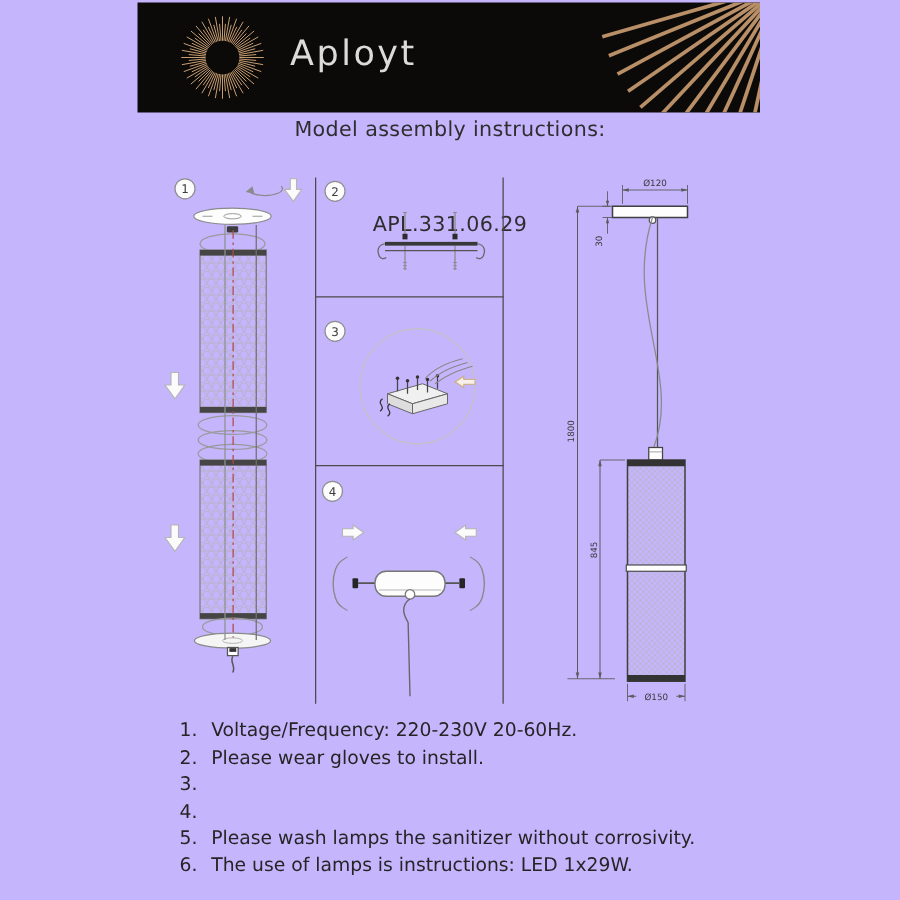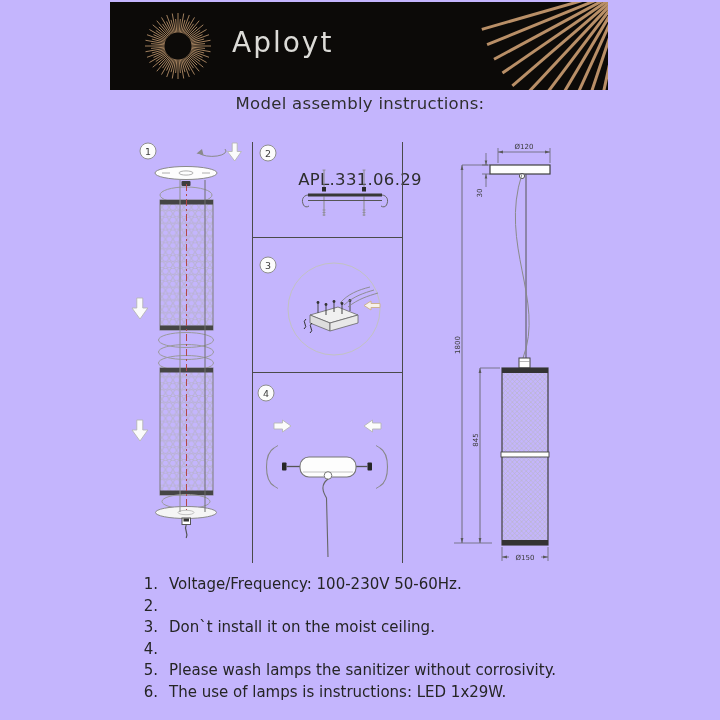--- a/index.html
+++ b/index.html
@@ -388,28 +388,28 @@
       <line class="thin" x1="139" y1="417" x2="146" y2="417"></line>
       <path class="arrowhead" d="M100,417 L105,415.6 L105,418.4 Z"></path>
       <path class="arrowhead" d="M146,417 L141,415.6 L141,418.4 Z"></path>
       <text class="dim-label" x="123" y="420">Ø150</text>
     </g>
   </svg>
 
   <div class="instructions">
     <div class="instr-row">
       <span class="instr-num">1.</span>
-      <span class="instr-text">Voltage/Frequency: 100-230V 50-60Hz.</span>
+      <span class="instr-text">Voltage/Frequency: 220-230V 20-60Hz.</span>
     </div>
     <div class="instr-row">
       <span class="instr-num">2.</span>
+      <span class="instr-text">Please wear gloves to install.</span>
     </div>
     <div class="instr-row">
       <span class="instr-num">3.</span>
-      <span class="instr-text">Don`t install it on the moist ceiling.</span>
     </div>
     <div class="instr-row">
       <span class="instr-num">4.</span>
     </div>
     <div class="instr-row">
       <span class="instr-num">5.</span>
       <span class="instr-text">Please wash lamps the sanitizer without corrosivity.</span>
     </div>
     <div class="instr-row">
       <span class="instr-num">6.</span>

